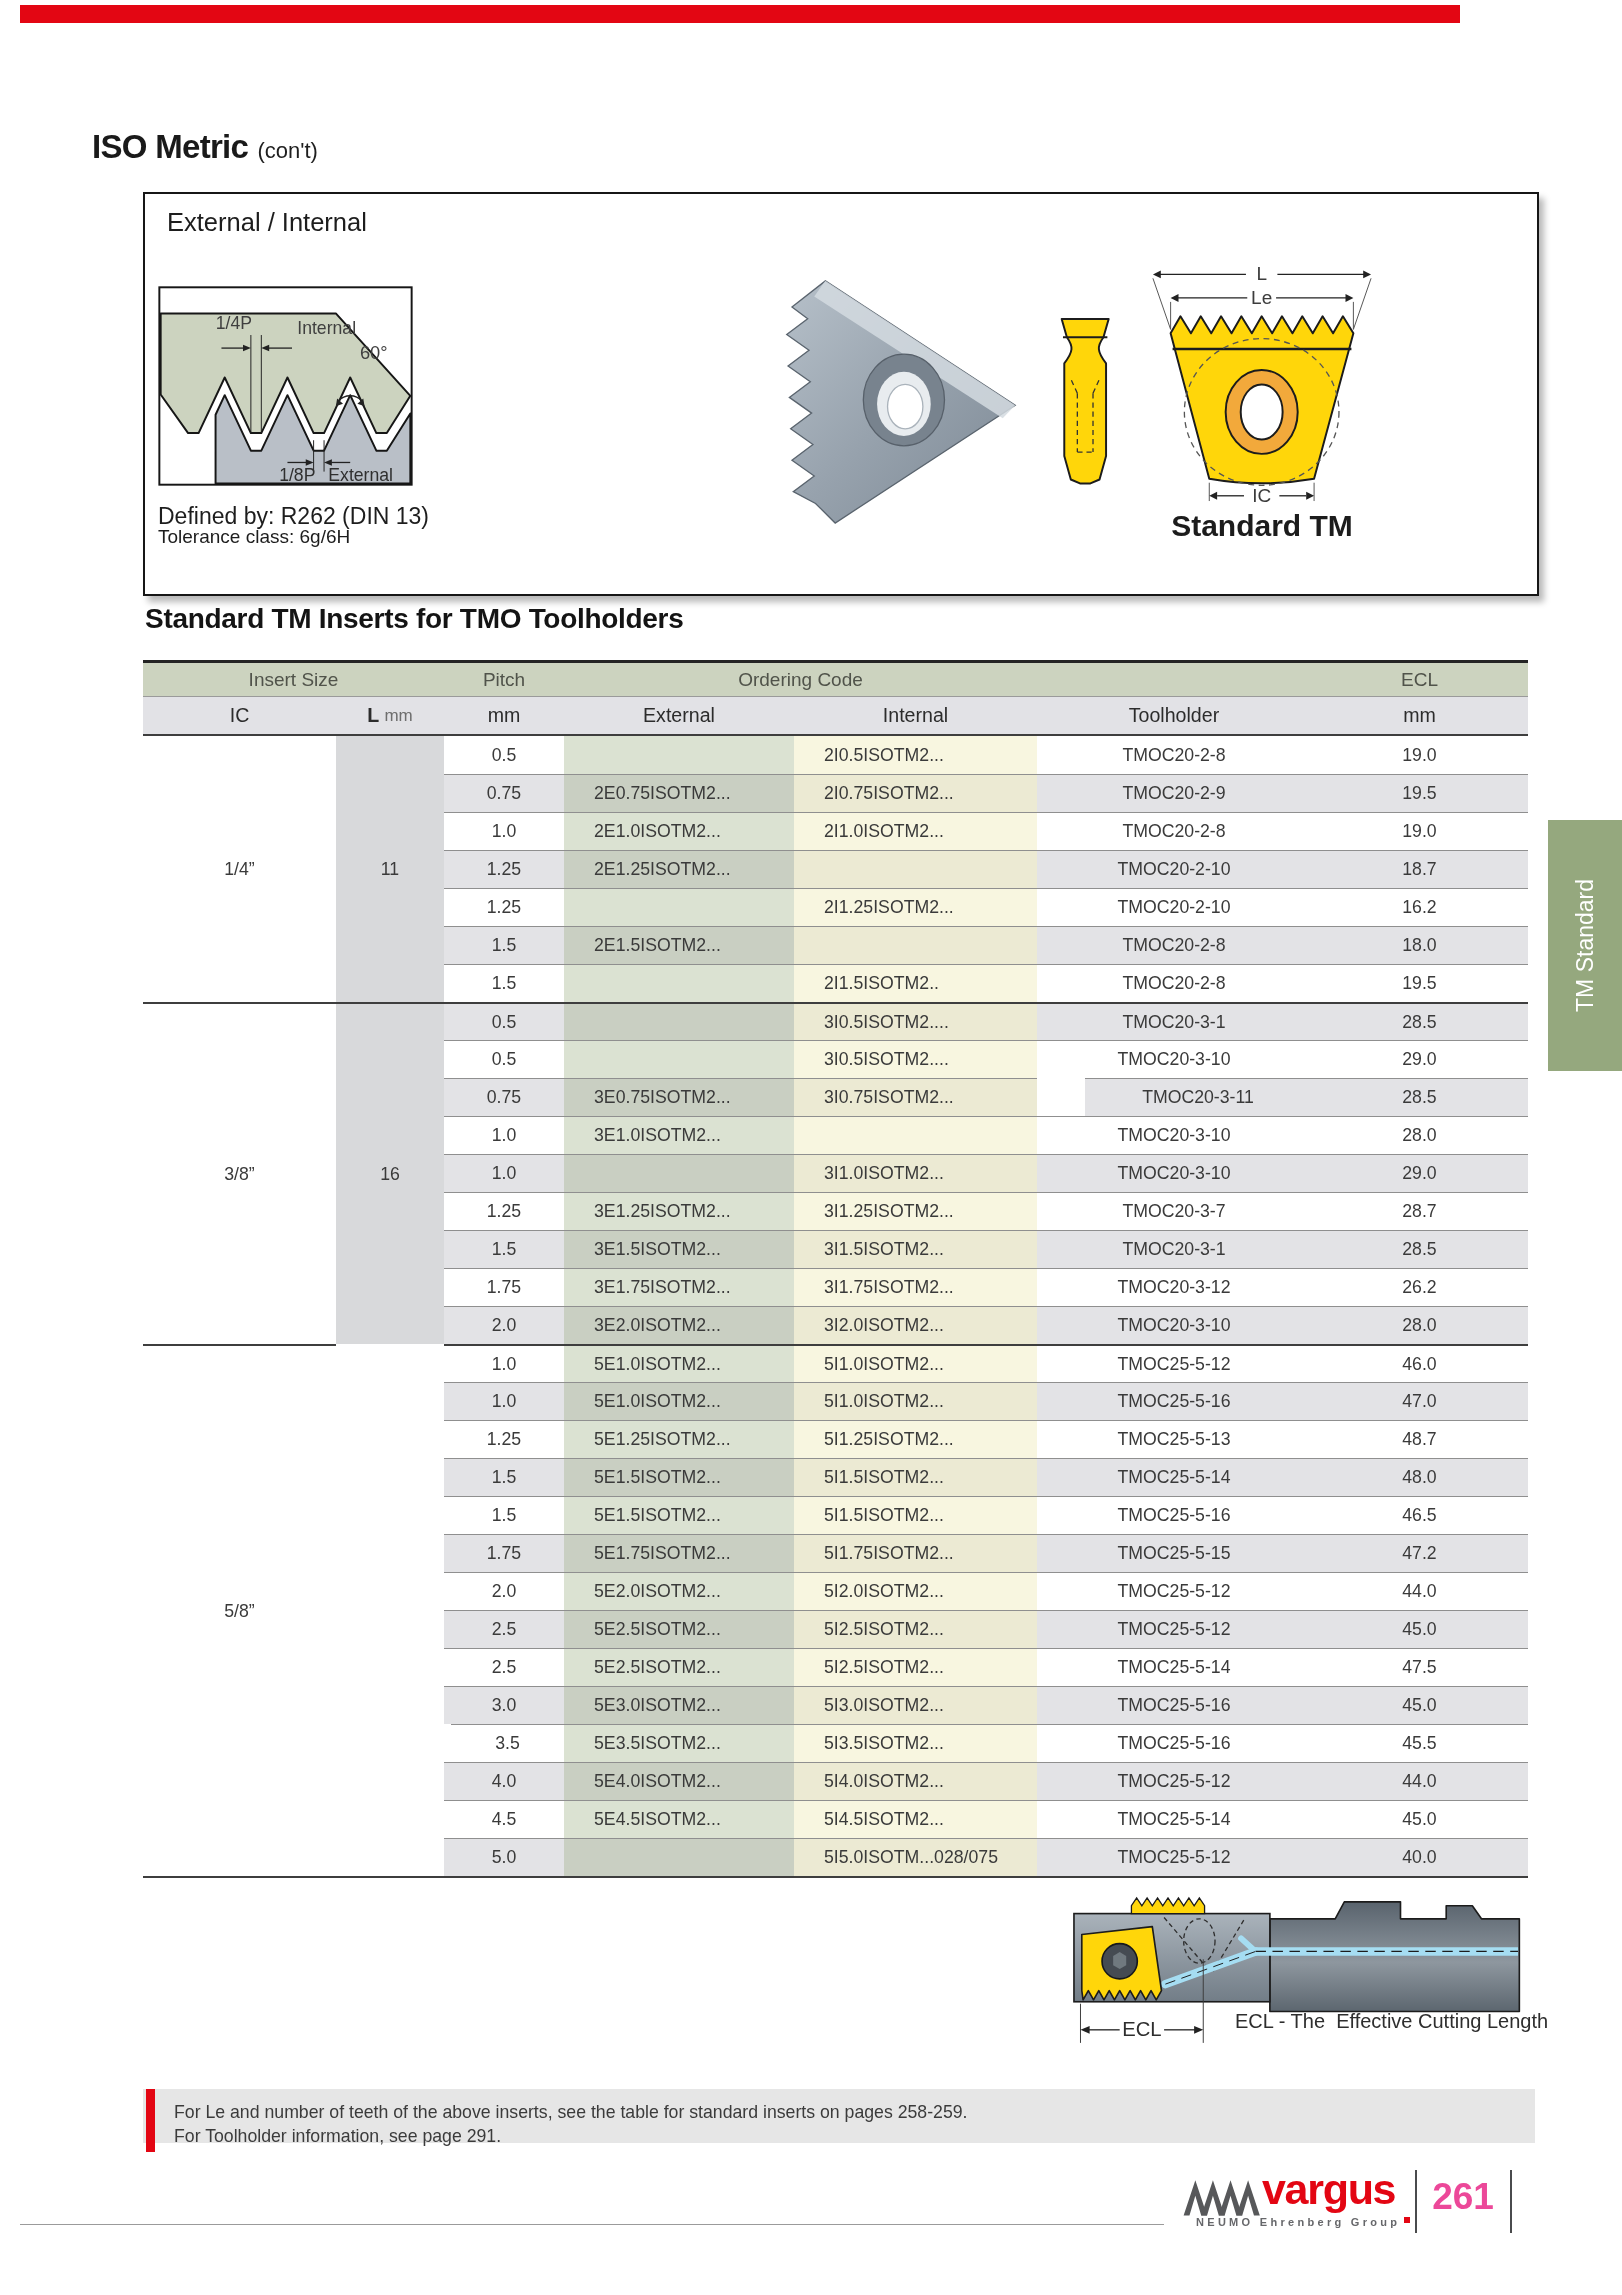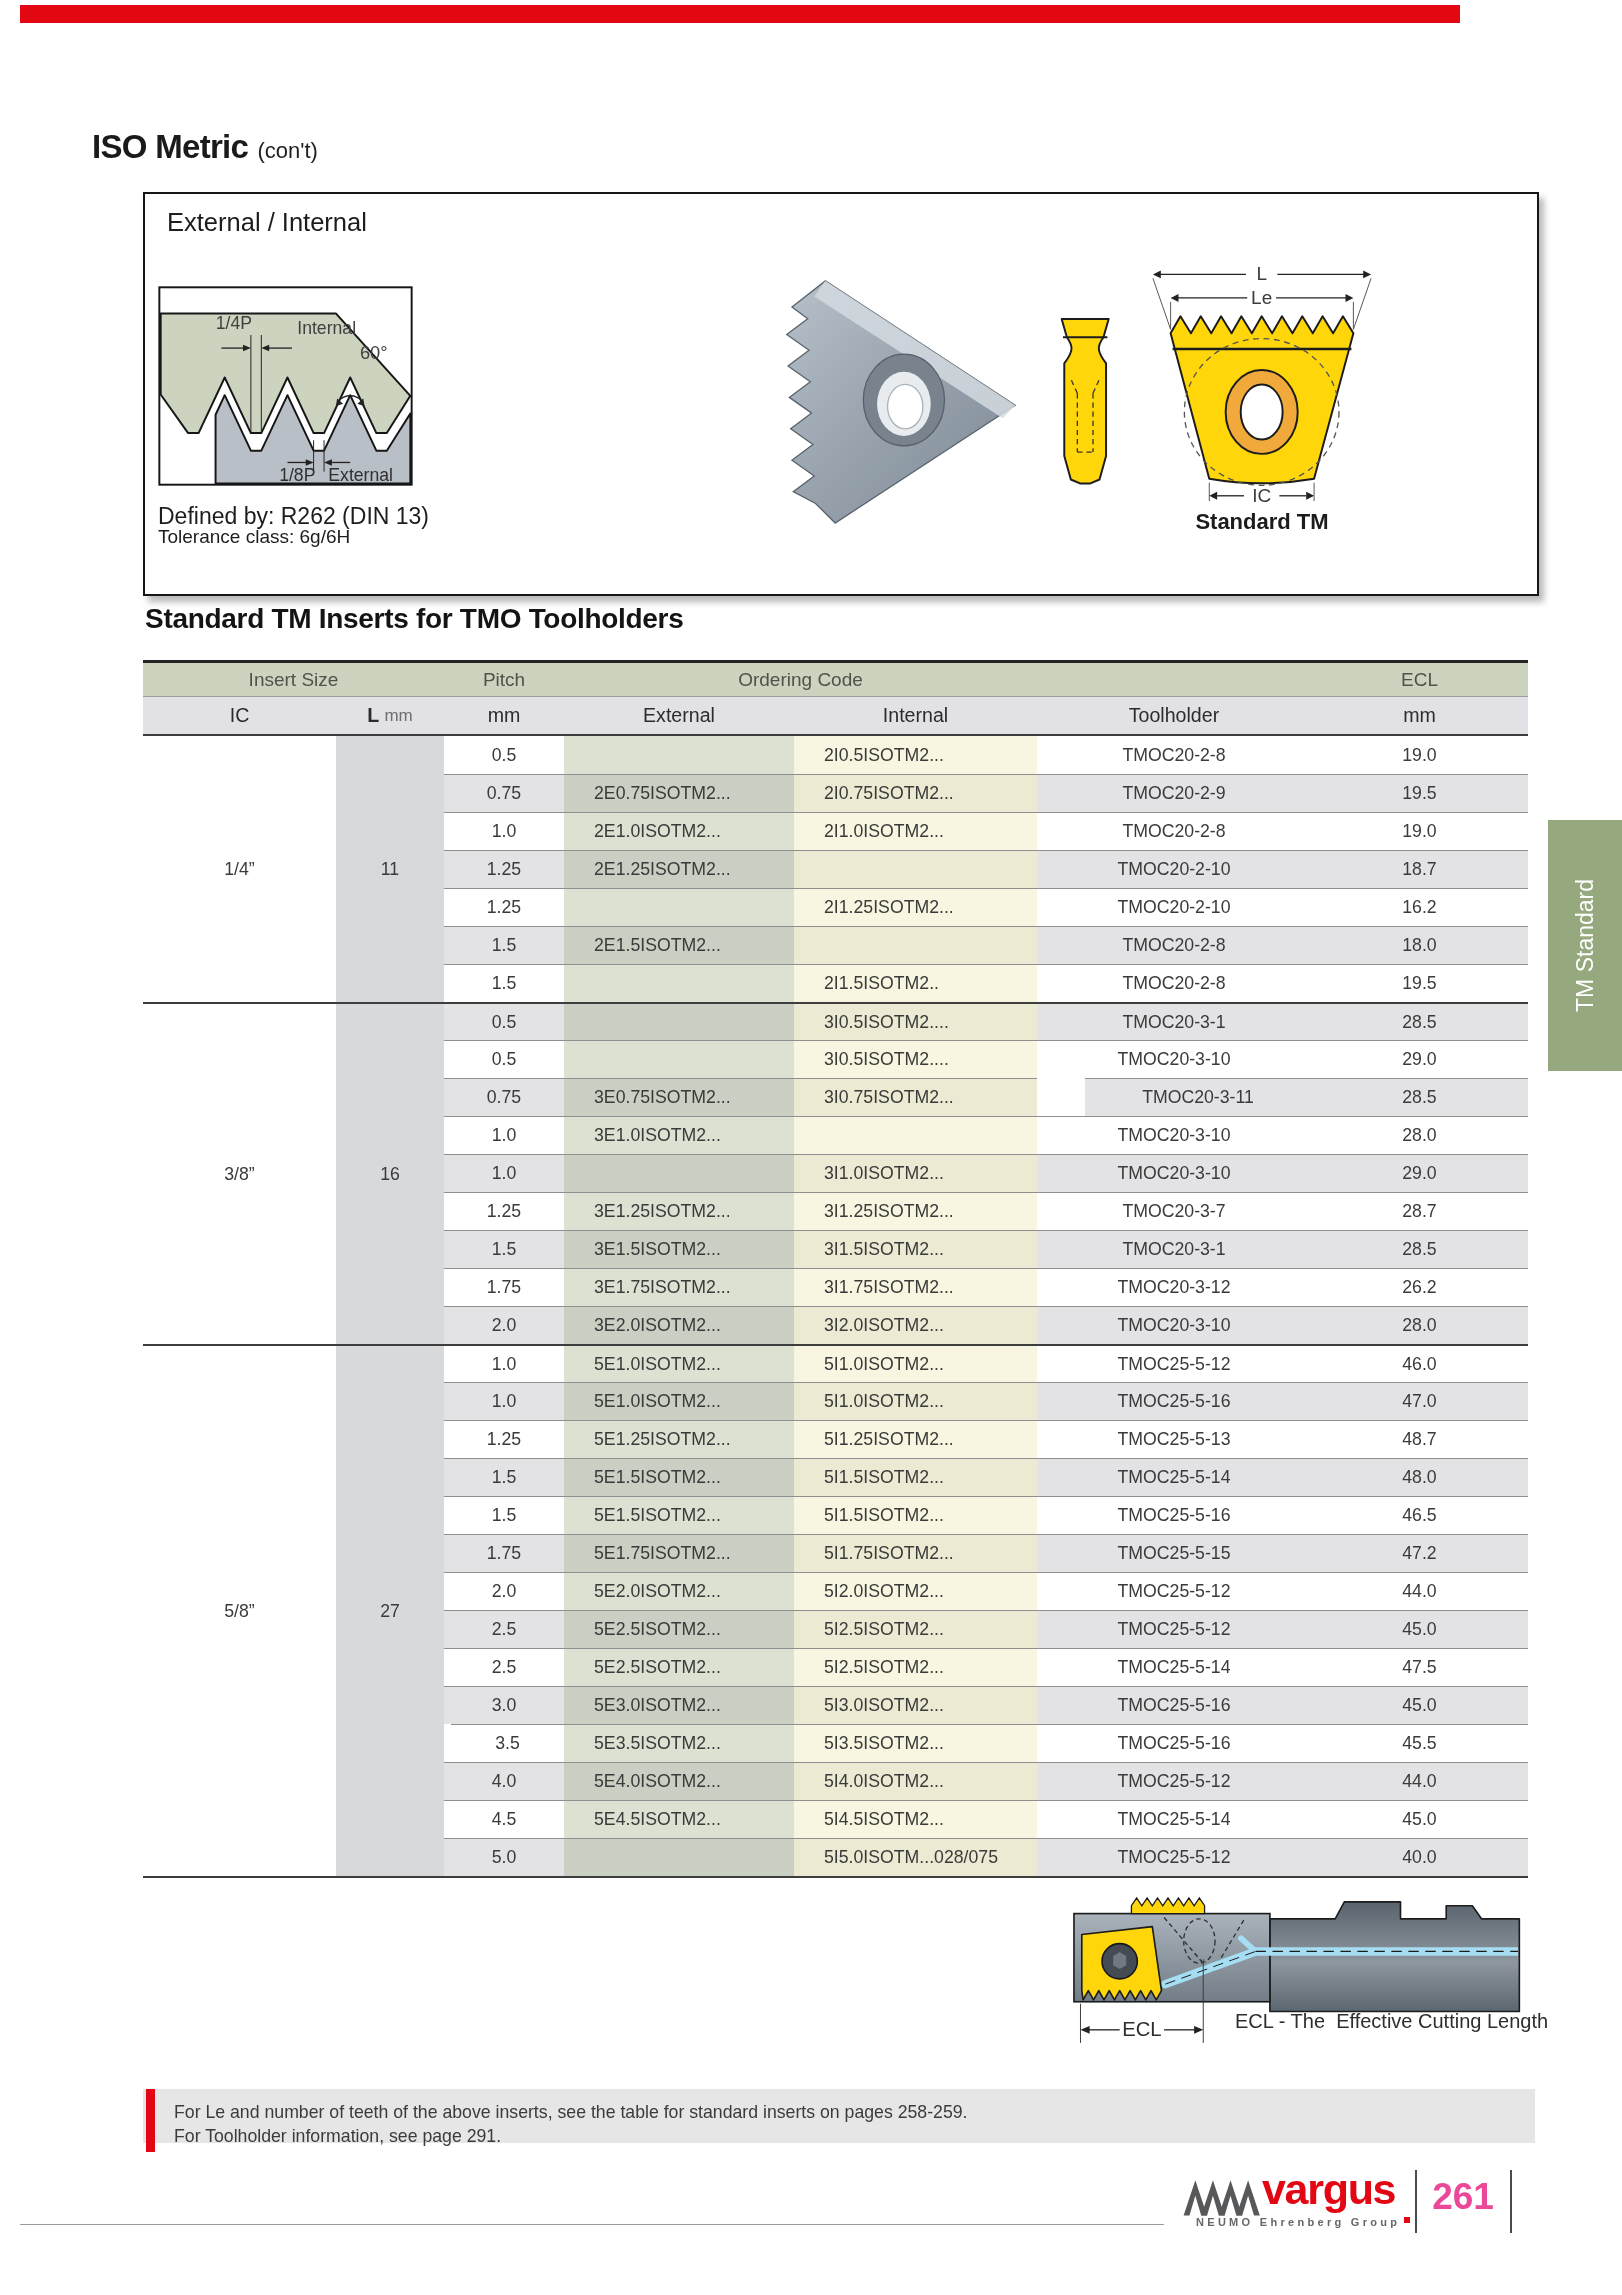--- a/index.html
+++ b/index.html
@@ -16,21 +16,21 @@
   
   .pbox{position:absolute;left:143px;top:192px;width:1392px;height:400px;background:#fff;
         border:2px solid #161616;box-shadow:4.6px 5.9px 6.5px rgba(0,0,0,.28);}
   .pbox .heading{position:absolute;left:22px;top:14.4px;font-size:25.5px;color:#1d1d1d;}
   .pbox .defined{position:absolute;left:13px;top:309px;font-size:23px;color:#1d1d1d;}
   .pbox .tolerance{position:absolute;left:13px;top:332px;font-size:19px;color:#1d1d1d;}
   .threadsvg{position:absolute;left:13px;top:92px;}
   .insert3d{position:absolute;left:592px;top:75px;}
   .sideview{position:absolute;left:906px;top:121px;}
   .frontview{position:absolute;left:1004px;top:62px;}
-  .stdtm{position:absolute;left:1004px;top:315px;width:226px;text-align:center;font-size:22px;font-weight:700;color:#1c1c1c;}
+  .stdtm{position:absolute;left:1004px;top:315px;width:226px;text-align:center;font-size:30px;font-weight:700;color:#1c1c1c;}
 
   
   .section-title{position:absolute;left:145px;top:603px;font-size:28px;font-weight:800;color:#141414;letter-spacing:-0.3px;}
 
   
   .tablewrap{position:absolute;left:143px;top:660px;width:1385px;}
   .thead{display:grid;grid-template-columns:193px 108px 120px 230px 243px 274px 217px;
          grid-template-rows:34px 37px;border-top:3.9px solid #242424;border-bottom:2px solid #3e3e3e;}
   .h1{background:#ccd3bf;color:#50534a;font-size:19px;display:flex;align-items:center;justify-content:center;
       border-bottom:0.7px solid #9a9a9a;grid-row:1;}
@@ -288,21 +288,20 @@
         <div class="bcell ordering ext odd" style="grid-area: 15 / 4;">3E1.75ISOTM2...</div>
         <div class="bcell ordering int odd" style="grid-area: 15 / 5;">3I1.75ISOTM2...</div>
         <div class="bcell odd" style="grid-area: 15 / 6;">TMOC20-3-12</div>
         <div class="bcell odd" style="grid-area: 15 / 7;">26.2</div>
         <div class="bcell even" style="grid-area: 16 / 3;">2.0</div>
         <div class="bcell ordering ext even" style="grid-area: 16 / 4;">3E2.0ISOTM2...</div>
         <div class="bcell ordering int even" style="grid-area: 16 / 5;">3I2.0ISOTM2...</div>
         <div class="bcell even" style="grid-area: 16 / 6;">TMOC20-3-10</div>
         <div class="bcell even" style="grid-area: 16 / 7;">28.0</div>
         <div class="bcell span-cell ic-col gsep" style="grid-area: 17 / 1 / span 14;">5/8”</div>
-        <div class="bcell span-cell l-col gsep" style="grid-area: 17 / 2 / span 14;">27</div>
         <div class="bcell odd gsep" style="grid-area: 17 / 3;">1.0</div>
         <div class="bcell ordering ext odd gsep" style="grid-area: 17 / 4;">5E1.0ISOTM2...</div>
         <div class="bcell ordering int odd gsep" style="grid-area: 17 / 5;">5I1.0ISOTM2...</div>
         <div class="bcell odd gsep" style="grid-area: 17 / 6;">TMOC25-5-12</div>
         <div class="bcell odd gsep" style="grid-area: 17 / 7;">46.0</div>
         <div class="bcell even" style="grid-area: 18 / 3;">1.0</div>
         <div class="bcell ordering ext even" style="grid-area: 18 / 4;">5E1.0ISOTM2...</div>
         <div class="bcell ordering int even" style="grid-area: 18 / 5;">5I1.0ISOTM2...</div>
         <div class="bcell even" style="grid-area: 18 / 6;">TMOC25-5-16</div>
         <div class="bcell even" style="grid-area: 18 / 7;">47.0</div>

